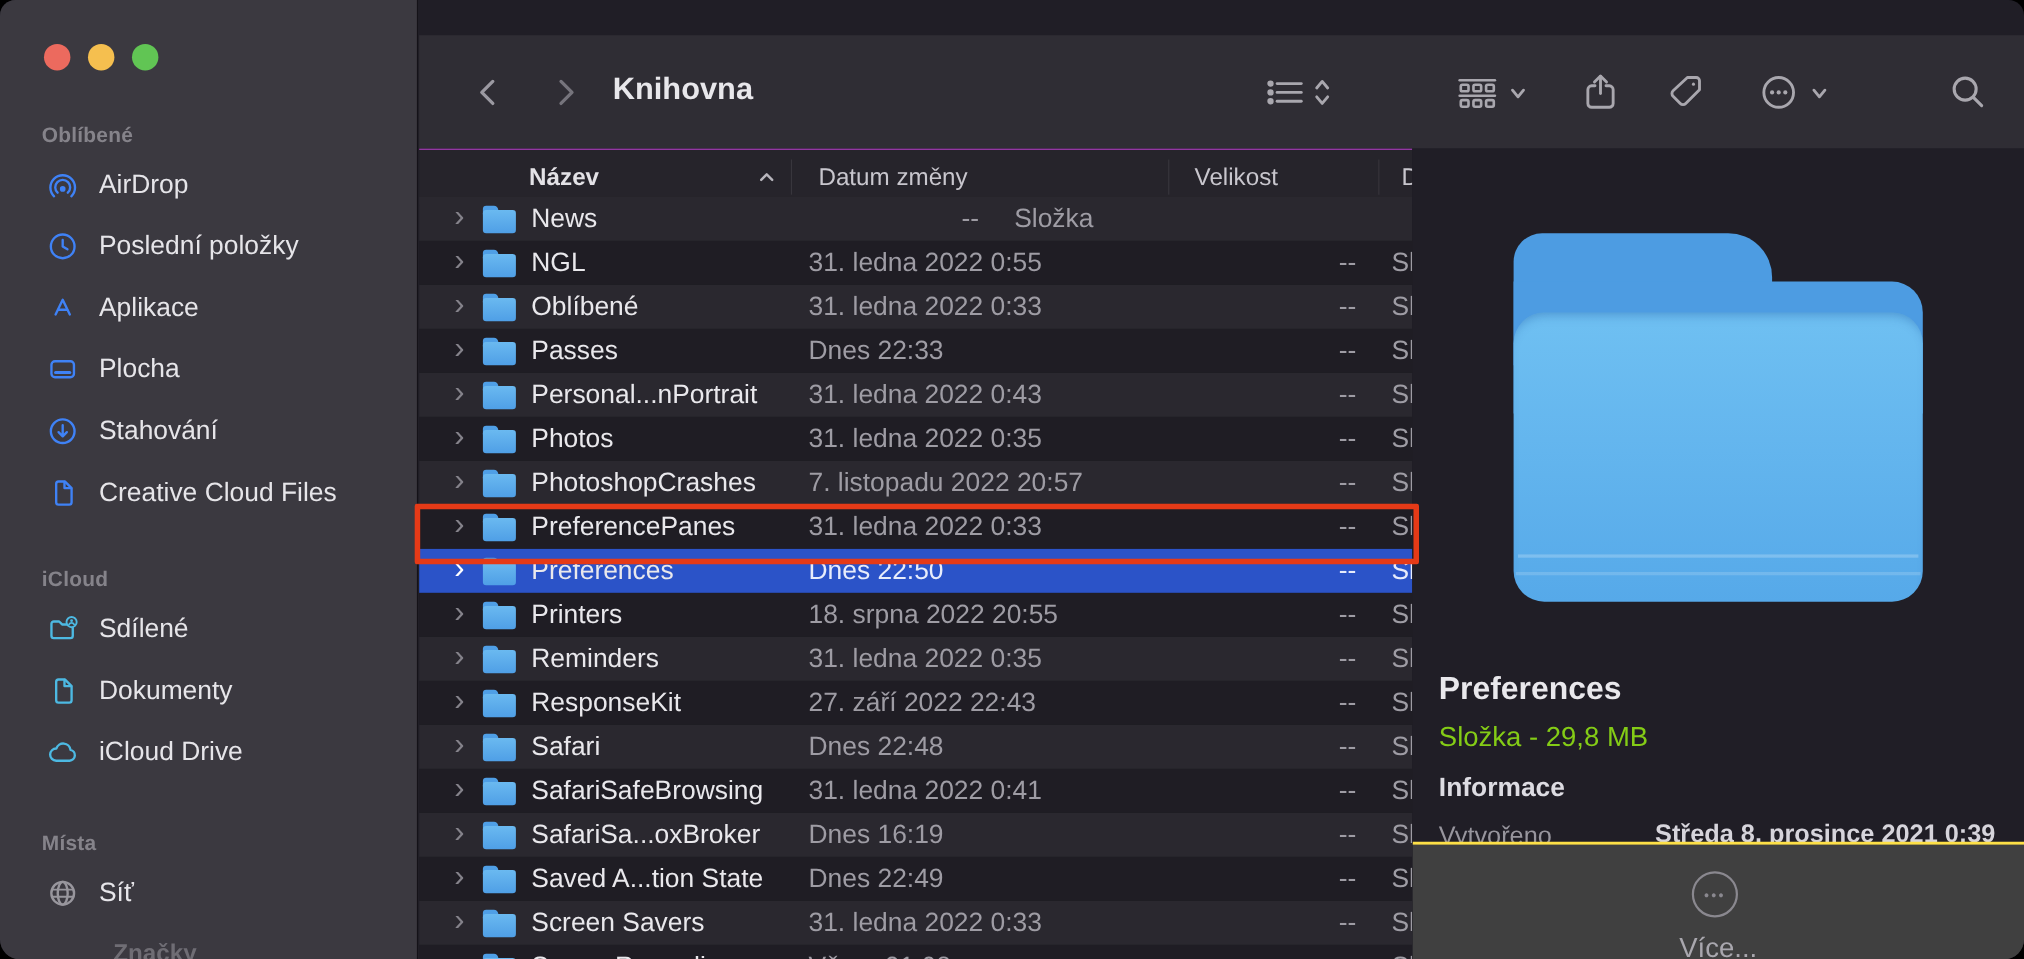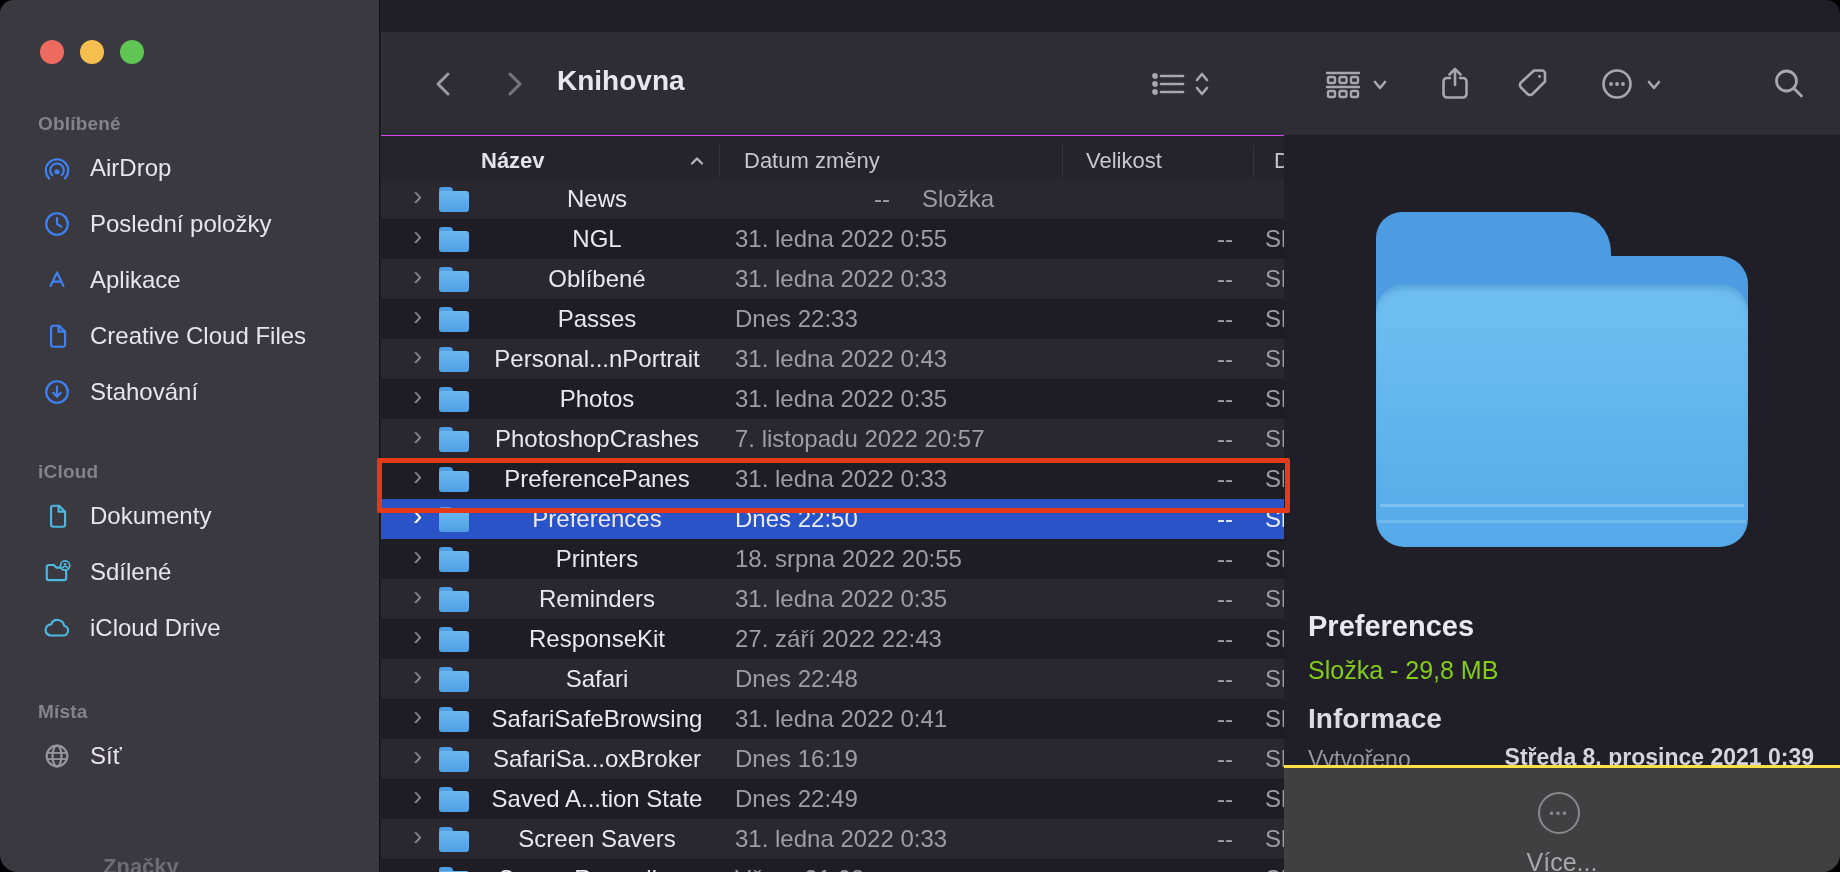--- a/index.html
+++ b/index.html
@@ -53,21 +53,21 @@
   .row.selected { background:#2b53c8 !important; }
   .cell-chev { width:26px; margin-left:32px; flex:none; color:#85838b; font-size:28px;
                line-height:28px; font-weight:400; }
   .cell-chev::before { content:"›"; position:relative; top:-3px; }
   .row.selected .cell-chev { color:#fff; }
   .ficon { position:relative; width:30px; height:25px; margin-right:14px; flex:none; }
   .ficon::before { content:""; position:absolute; left:0; top:0; width:14px; height:8px;
                    background:#4f9fe6; border-radius:3px 4px 0 0; }
   .ficon::after { content:""; position:absolute; left:0; top:4px; width:30px; height:21px;
                   background:linear-gradient(#6ab9f0,#4f9fe6); border-radius:3px; }
-  .cell-name { width:228px; flex:none; overflow:hidden;text-align:center; }
+  .cell-name { width:228px; flex:none; overflow:hidden; }
   .cell-date { width:343px; flex:none; padding-left:24px; color:#9e9ca4; }
   .cell-size { width:191px; flex:none; padding-right:12px; text-align:right; color:#9e9ca4; }
   .cell-kind { flex:1; padding-left:20px; color:#9e9ca4; overflow:hidden; }
   .row.selected .cell-date, .row.selected .cell-size, .row.selected .cell-kind { color:#e7ecfb; }
 
   
   #preview { position:absolute; left:903px; top:103px; width:556px; height:769px;
              background:#201e26; overflow:hidden; }
   #bigfolder { position:absolute; left:92px; top:77px; width:372px; height:335px; }
   .bf-tabA { position:absolute; left:0; top:0; width:235px; height:120px;
@@ -76,21 +76,21 @@
              background:#4d9ce2; border-radius:0 28px 0 0; }
   .bf-body { position:absolute; left:0; top:72px; width:372px; height:263px;
              background:linear-gradient(#6fc0f2,#56a9e9); border-radius:28px;
              box-shadow:inset 0 8px 10px -6px rgba(10,60,140,.35); }
   .bf-body::before { content:""; position:absolute; left:4px; bottom:40px; right:4px;
                      height:3px; background:rgba(255,255,255,.22); }
   .bf-body::after { content:""; position:absolute; left:2px; bottom:24px; right:2px;
                     height:3px; background:rgba(255,255,255,.16); }
   #pv-title { position:absolute; left:24px; top:475px; font-size:29px; font-weight:700; color:#e9e8ec; }
   #pv-sub   { position:absolute; left:24px; top:521px; font-size:25px; color:#84cc16; }
-  #pv-info  { position:absolute; left:24px; top:568px; font-size:28px; font-weight:700; color:#dddce2; }
+  #pv-info  { position:absolute; left:24px; top:568px; font-size:24px; font-weight:700; color:#dddce2; }
   #pv-created-label { position:absolute; left:24px; top:611px; font-size:23px; color:#97959d; }
   #pv-created-value { position:absolute; right:26px; top:609px; font-size:23px; font-weight:700;
                       color:#d6d4db; }
   #pv-overlay { position:absolute; left:0; top:630px; width:556px; height:139px;
                 background:#404040; border-top:3px solid #fde047; border-radius:0 0 20px 0; }
   #more-icon { position:absolute; left:254px; top:24px; width:42px; height:42px;
                border:2.5px solid #8a888f; border-radius:50%; display:flex;
                align-items:center; justify-content:center; }
   #more-icon::before { content:"•••"; color:#8a888f; font-size:13px; letter-spacing:2px; }
   #pv-more { position:absolute; left:0; width:100%; top:80px; text-align:center;
@@ -139,56 +139,65 @@
             <svg class="icon" width="28" height="28" viewBox="0 0 26 26" fill="none" stroke="#3f82f6" stroke-width="2" stroke-linecap="round" stroke-linejoin="round">
               <path d="M7 18.5 L13 6 L19 18.5"></path>
               <path d="M9.3 14.5 h7.4"></path>
             </svg>
           </span>
           <span>Aplikace</span>
         </div>
         <div class="sb-item">
           <span class="sb-icon">
             <svg class="icon" width="28" height="28" viewBox="0 0 26 26" fill="none" stroke="#3f82f6" stroke-width="2" stroke-linecap="round" stroke-linejoin="round">
-              <path d="M7.5 5.5 a2 2 0 0 1 2 -2 h5.5 L20.5 9 v12 a2 2 0 0 1 -2 2 h-9 a2 2 0 0 1 -2 -2 Z"></path>
-              <path d="M14.5 3.8 V9 h5.6"></path>
-            </svg>
-          </span>
-          <span>Creative Cloud Files</span>
+              <rect x="3.5" y="6" width="19" height="13.5" rx="3"></rect>
+              <path d="M7 15.5 h12" stroke-width="2.6"></path>
+            </svg>
+          </span>
+          <span>Plocha</span>
         </div>
         <div class="sb-item">
           <span class="sb-icon">
             <svg class="icon" width="28" height="28" viewBox="0 0 26 26" fill="none" stroke="#3f82f6" stroke-width="2" stroke-linecap="round" stroke-linejoin="round">
               <circle cx="13" cy="13" r="10"></circle>
               <path d="M13 8 v9 M9.5 13.8 L13 17.3 l3.5 -3.5"></path>
             </svg>
           </span>
           <span>Stahování</span>
         </div>
+        <div class="sb-item">
+          <span class="sb-icon">
+            <svg class="icon" width="28" height="28" viewBox="0 0 26 26" fill="none" stroke="#3f82f6" stroke-width="2" stroke-linecap="round" stroke-linejoin="round">
+              <path d="M7.5 5.5 a2 2 0 0 1 2 -2 h5.5 L20.5 9 v12 a2 2 0 0 1 -2 2 h-9 a2 2 0 0 1 -2 -2 Z"></path>
+              <path d="M14.5 3.8 V9 h5.6"></path>
+            </svg>
+          </span>
+          <span>Creative Cloud Files</span>
+        </div>
         <div class="sb-gap1"></div>
         <div class="sb-header">iCloud</div>
-        <div class="sb-item">
-          <span class="sb-icon">
-            <svg class="icon" width="28" height="28" viewBox="0 0 26 26" fill="none" stroke="#4db9e2" stroke-width="2" stroke-linecap="round" stroke-linejoin="round">
-              <path d="M7.5 5.5 a2 2 0 0 1 2 -2 h5.5 L20.5 9 v12 a2 2 0 0 1 -2 2 h-9 a2 2 0 0 1 -2 -2 Z"></path>
-              <path d="M14.5 3.8 V9 h5.6"></path>
-            </svg>
-          </span>
-          <span>Dokumenty</span>
-        </div>
         <div class="sb-item">
           <span class="sb-icon">
             <svg class="icon" width="28" height="28" viewBox="0 0 26 26" fill="none" stroke="#4db9e2" stroke-width="2" stroke-linecap="round" stroke-linejoin="round">
               <path d="M3.5 8.5 a2 2 0 0 1 2 -2 h4.5 l2.5 2.5 h7 a2 2 0 0 1 2 2 v7.5 a2 2 0 0 1 -2 2 h-14 a2 2 0 0 1 -2 -2 Z"></path>
               <circle cx="20.5" cy="7" r="4.3" fill="#3b3940" stroke="#4db9e2" stroke-width="1.6"></circle>
               <circle cx="20.5" cy="5.8" r="1.2" fill="#4db9e2" stroke="none"></circle>
               <path d="M18.4 8.9 a2.4 2.4 0 0 1 4.2 0" stroke-width="1.6"></path>
             </svg>
           </span>
           <span>Sdílené</span>
+        </div>
+        <div class="sb-item">
+          <span class="sb-icon">
+            <svg class="icon" width="28" height="28" viewBox="0 0 26 26" fill="none" stroke="#4db9e2" stroke-width="2" stroke-linecap="round" stroke-linejoin="round">
+              <path d="M7.5 5.5 a2 2 0 0 1 2 -2 h5.5 L20.5 9 v12 a2 2 0 0 1 -2 2 h-9 a2 2 0 0 1 -2 -2 Z"></path>
+              <path d="M14.5 3.8 V9 h5.6"></path>
+            </svg>
+          </span>
+          <span>Dokumenty</span>
         </div>
         <div class="sb-item">
           <span class="sb-icon">
             <svg class="icon" width="28" height="28" viewBox="0 0 26 26" fill="none" stroke="#4db9e2" stroke-width="2" stroke-linecap="round" stroke-linejoin="round">
               <path d="M7.5 20 h11.3 a4.6 4.6 0 0 0 0.8 -9.1 a6.2 6.2 0 0 0 -12 -1.2 a4.6 4.6 0 0 0 -0.1 10.3 Z"></path>
             </svg>
           </span>
           <span>iCloud Drive</span>
         </div>
         <div class="sb-gap2"></div>

